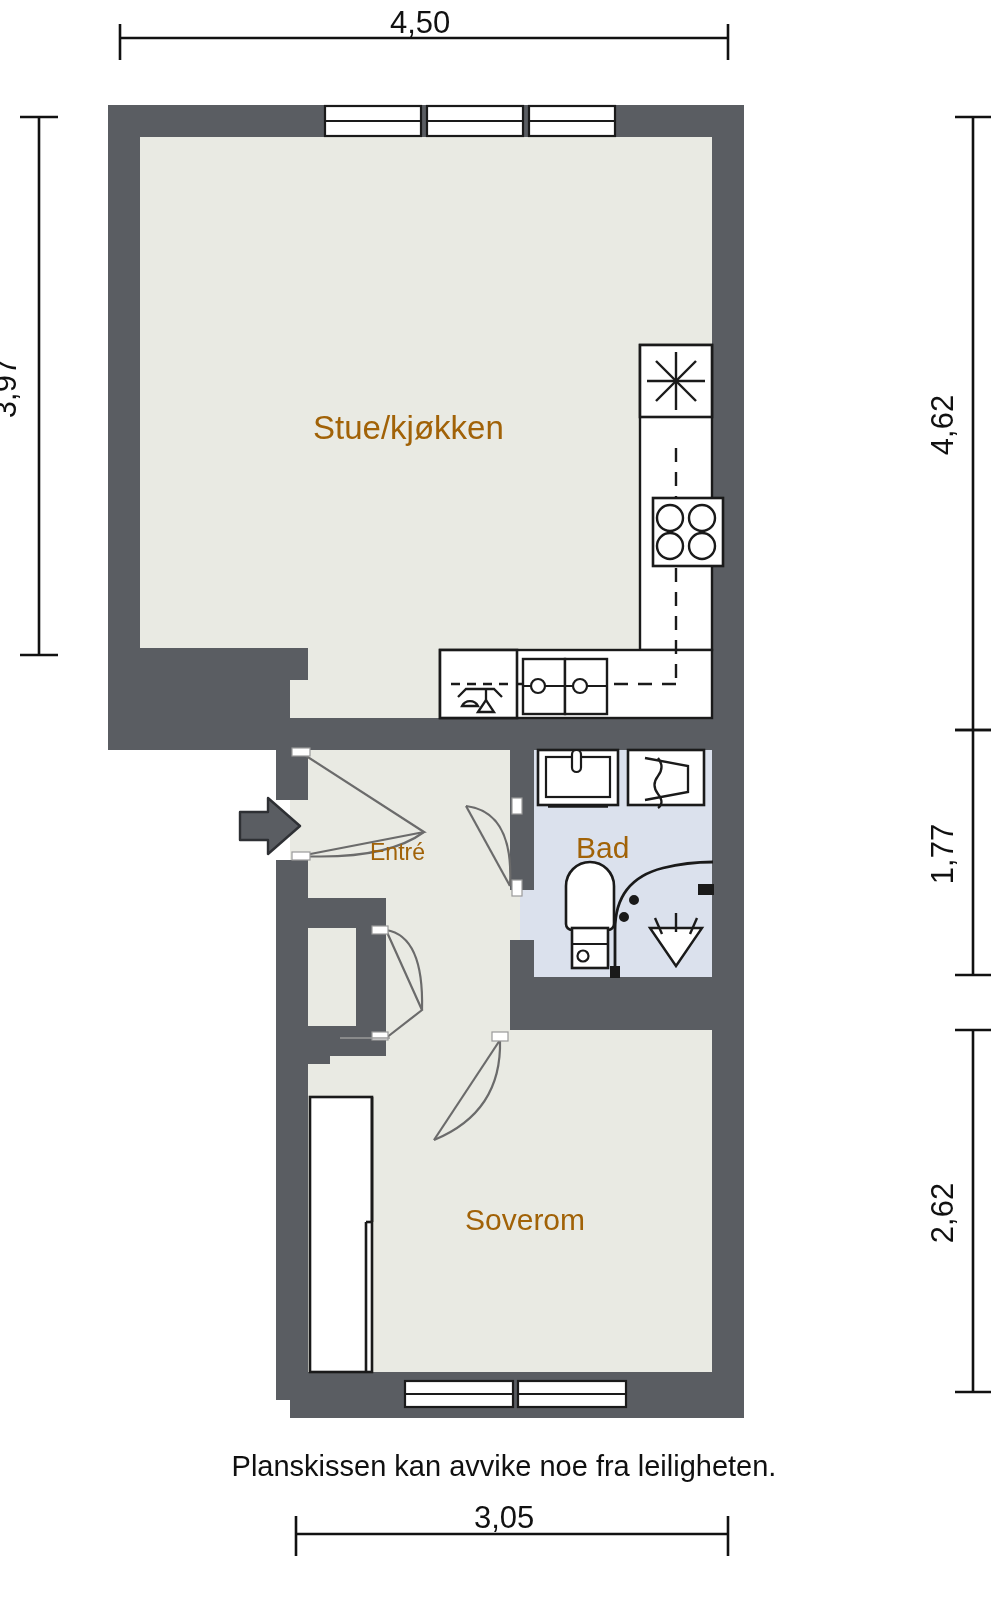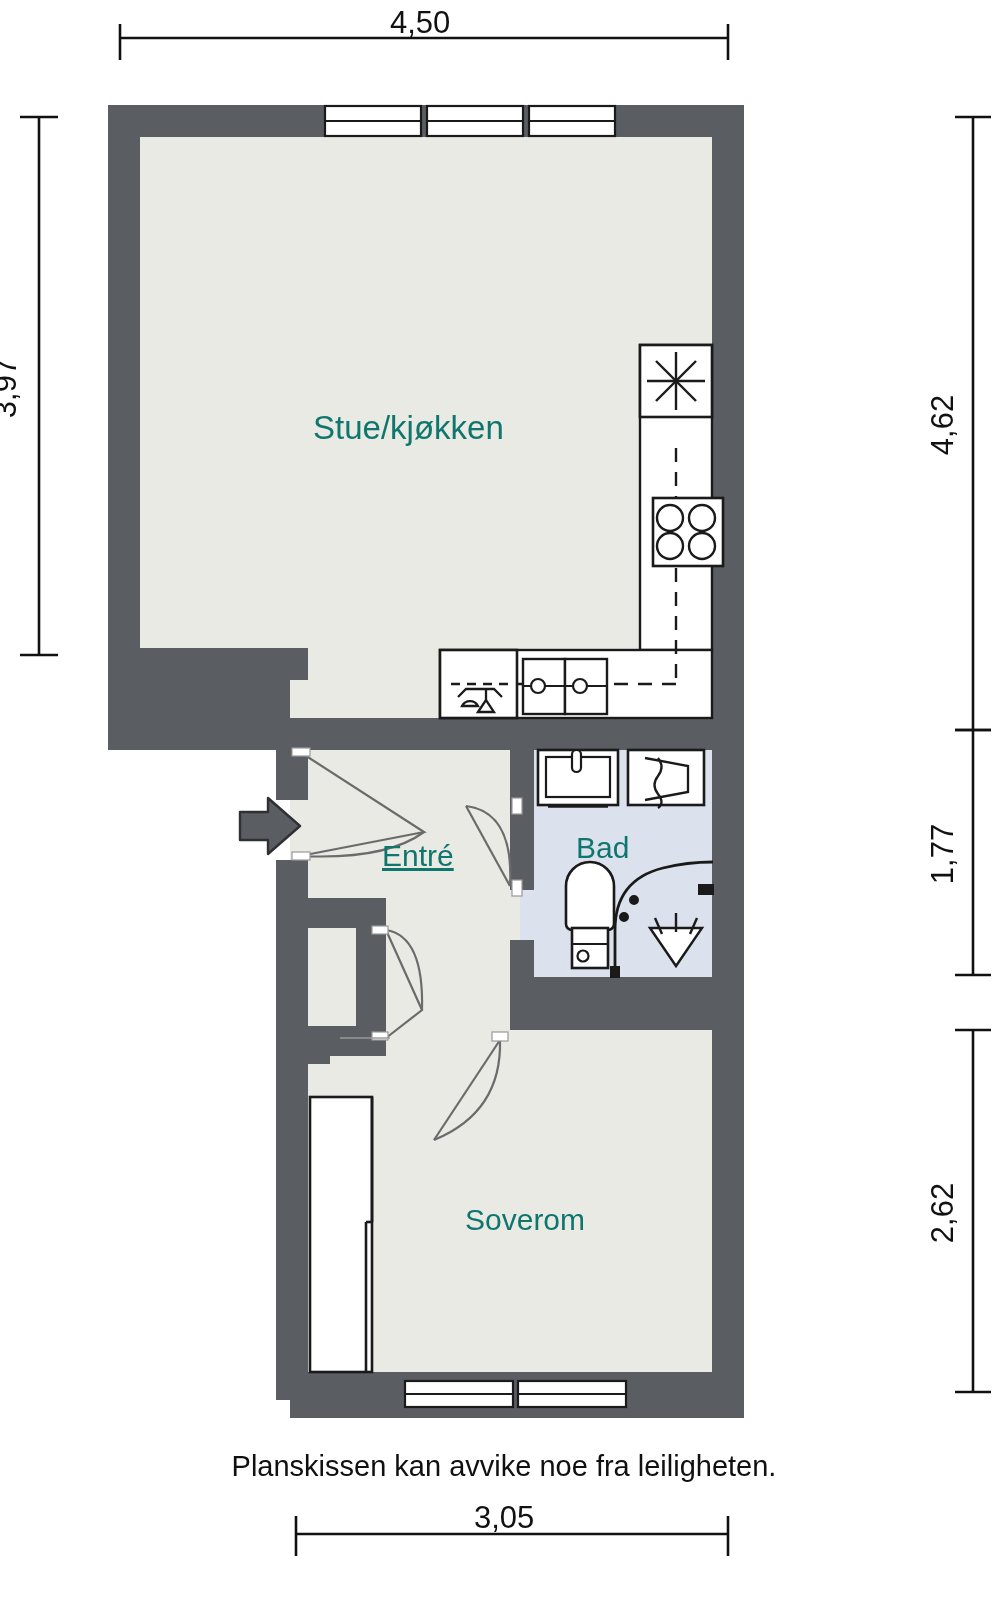--- a/index.html
+++ b/index.html
@@ -38,25 +38,25 @@
     color: #111111;
     white-space: nowrap;
     letter-spacing: 0px;
   }
   .dim-vert {
     transform-origin: center center;
   }
   .room-label {
     position: absolute;
     font-family: "Liberation Sans", sans-serif;
-    color: #0f766e;
+    color: #a16207;
     white-space: nowrap;
   }
   #label-stue { font-size: 33px; left: 313px; top: 409px; }
-  #label-entre { font-size: 30px; left: 382px; top: 839px; text-decoration: underline; }
+  #label-entre { font-size: 23px; left: 370px; top: 839px; }
   #label-bad   { font-size: 30px; left: 576px; top: 831px; }
   #label-soverom { font-size: 30px; left: 465px; top: 1203px; }
   .footer-note {
     position: absolute;
     left: 0;
     width: 1008px;
     text-align: center;
     font-family: "Liberation Sans", sans-serif;
     font-size: 29px;
     color: #101010;

